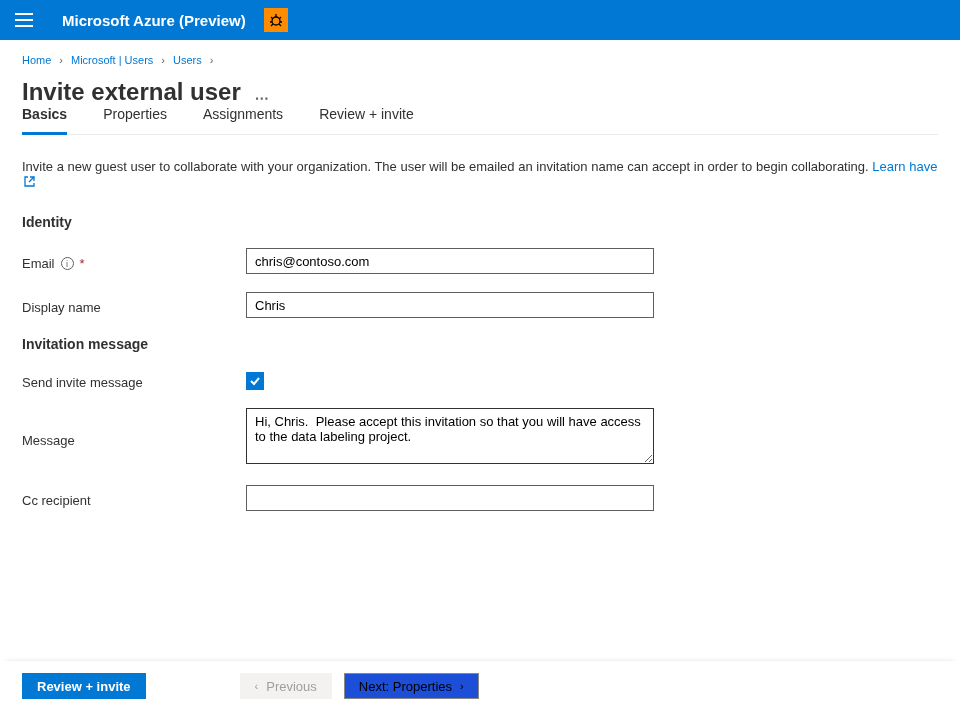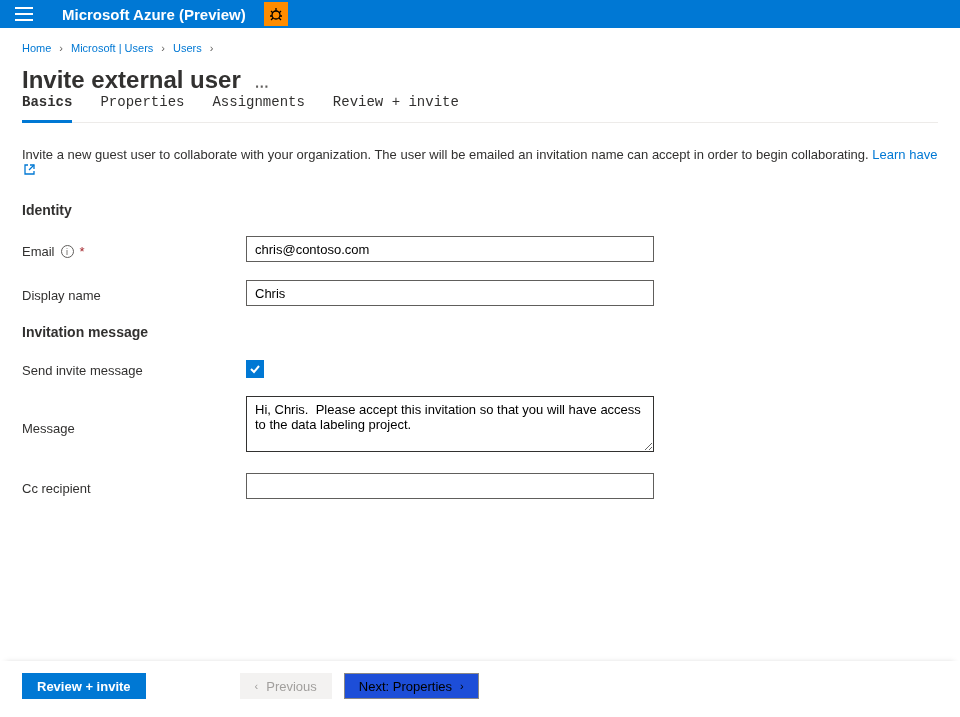--- a/index.html
+++ b/index.html
@@ -7,21 +7,21 @@
     font-family: "Segoe UI", Arial, sans-serif;
     font-size: 13px;
     color: #323130;
     width: 960px;
     height: 717px;
     overflow: hidden;
     background: #ffffff;
   }
   .topbar {
     background: #0078d4;
-    height: 28px;
+    height: 40px;
     display: flex;
     align-items: center;
     padding: 0 8px;
     gap: 10px;
   }
   .hamburger {
     width: 32px; height: 32px;
     display: flex; align-items: center; justify-content: center;
     cursor: pointer;
   }
@@ -85,24 +85,23 @@
   }
   .ellipsis { color: #605e5c; font-size: 14px; cursor: pointer; letter-spacing:1px;}
   .subtitle {
     font-size: 12px;
     color: #605e5c;
     margin-top: 2px;
     margin-bottom: 22px;
   }
   .tabs {
     display: flex;
-    gap: 28px;
+    gap: 36px;
     border-bottom: 1px solid #edebe9;
     margin-bottom: 24px;
-    font-family: Liberation Mono, monospace;
   }
   .tab {
     padding: 0 0 10px 0;
     cursor: pointer;
     font-size: 14px;
     color: #323130;
   }
   .tab.active {
     font-weight: 600;
     border-bottom: 3px solid #0078d4;

